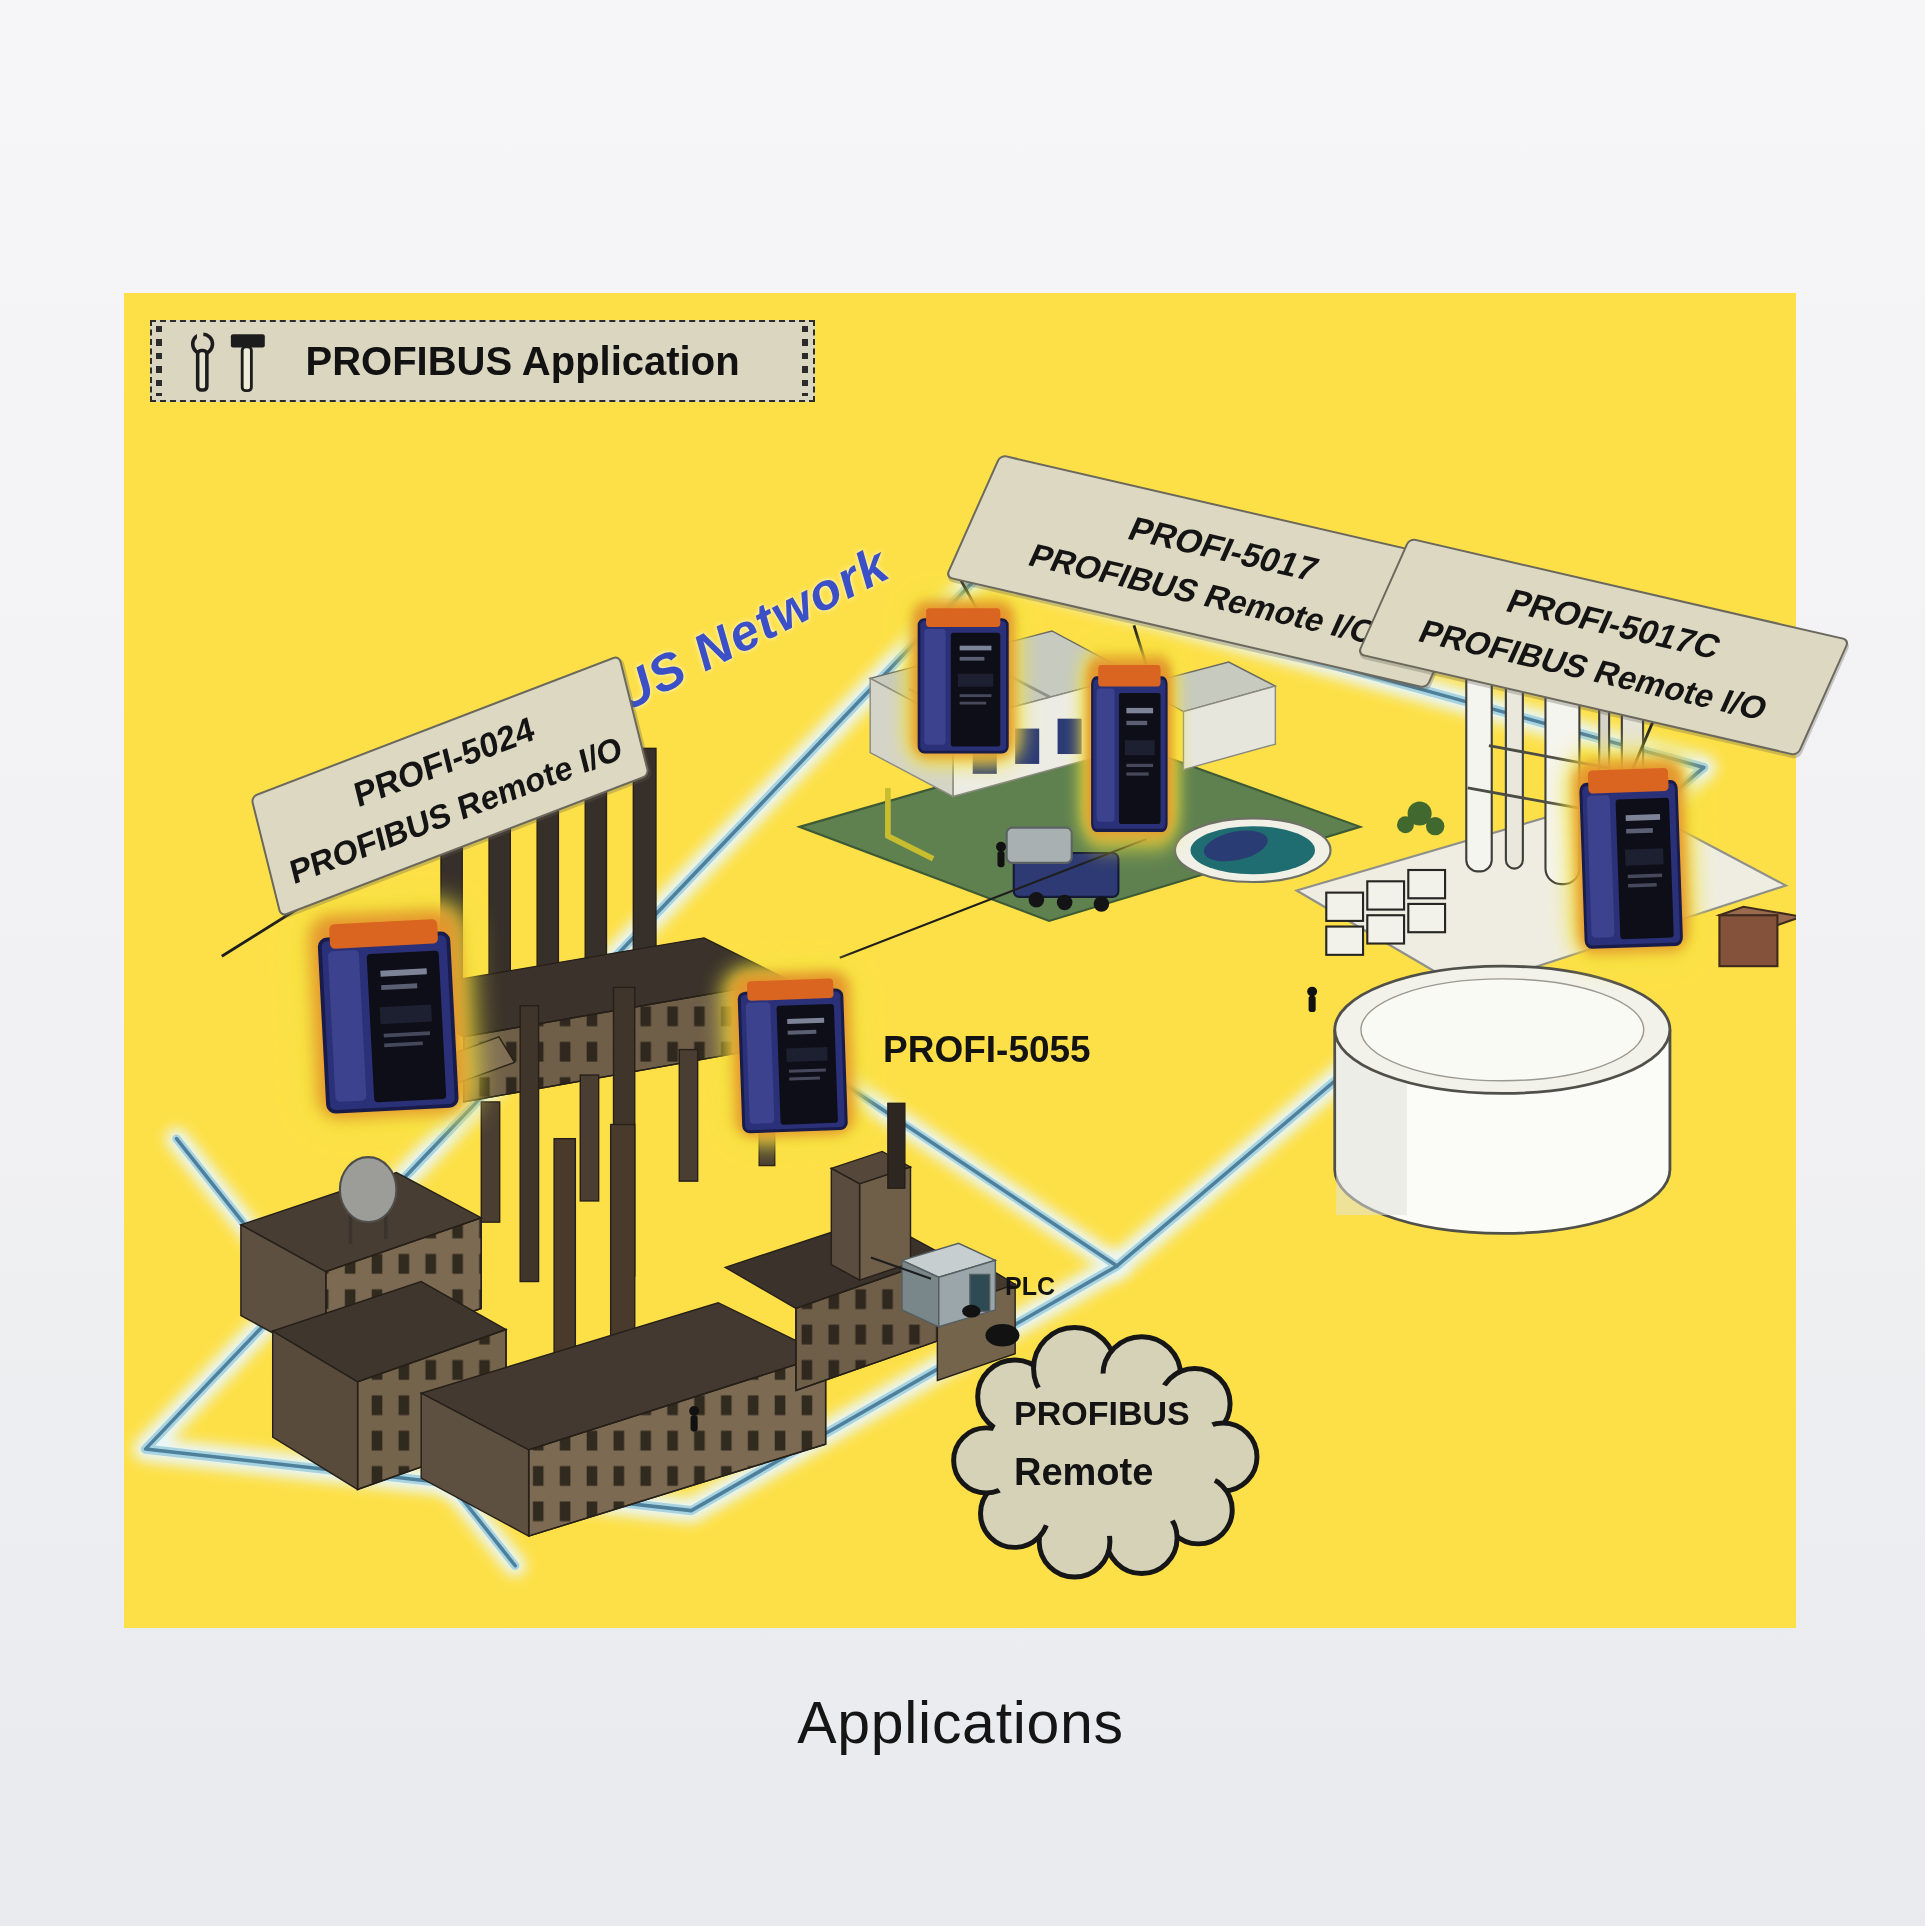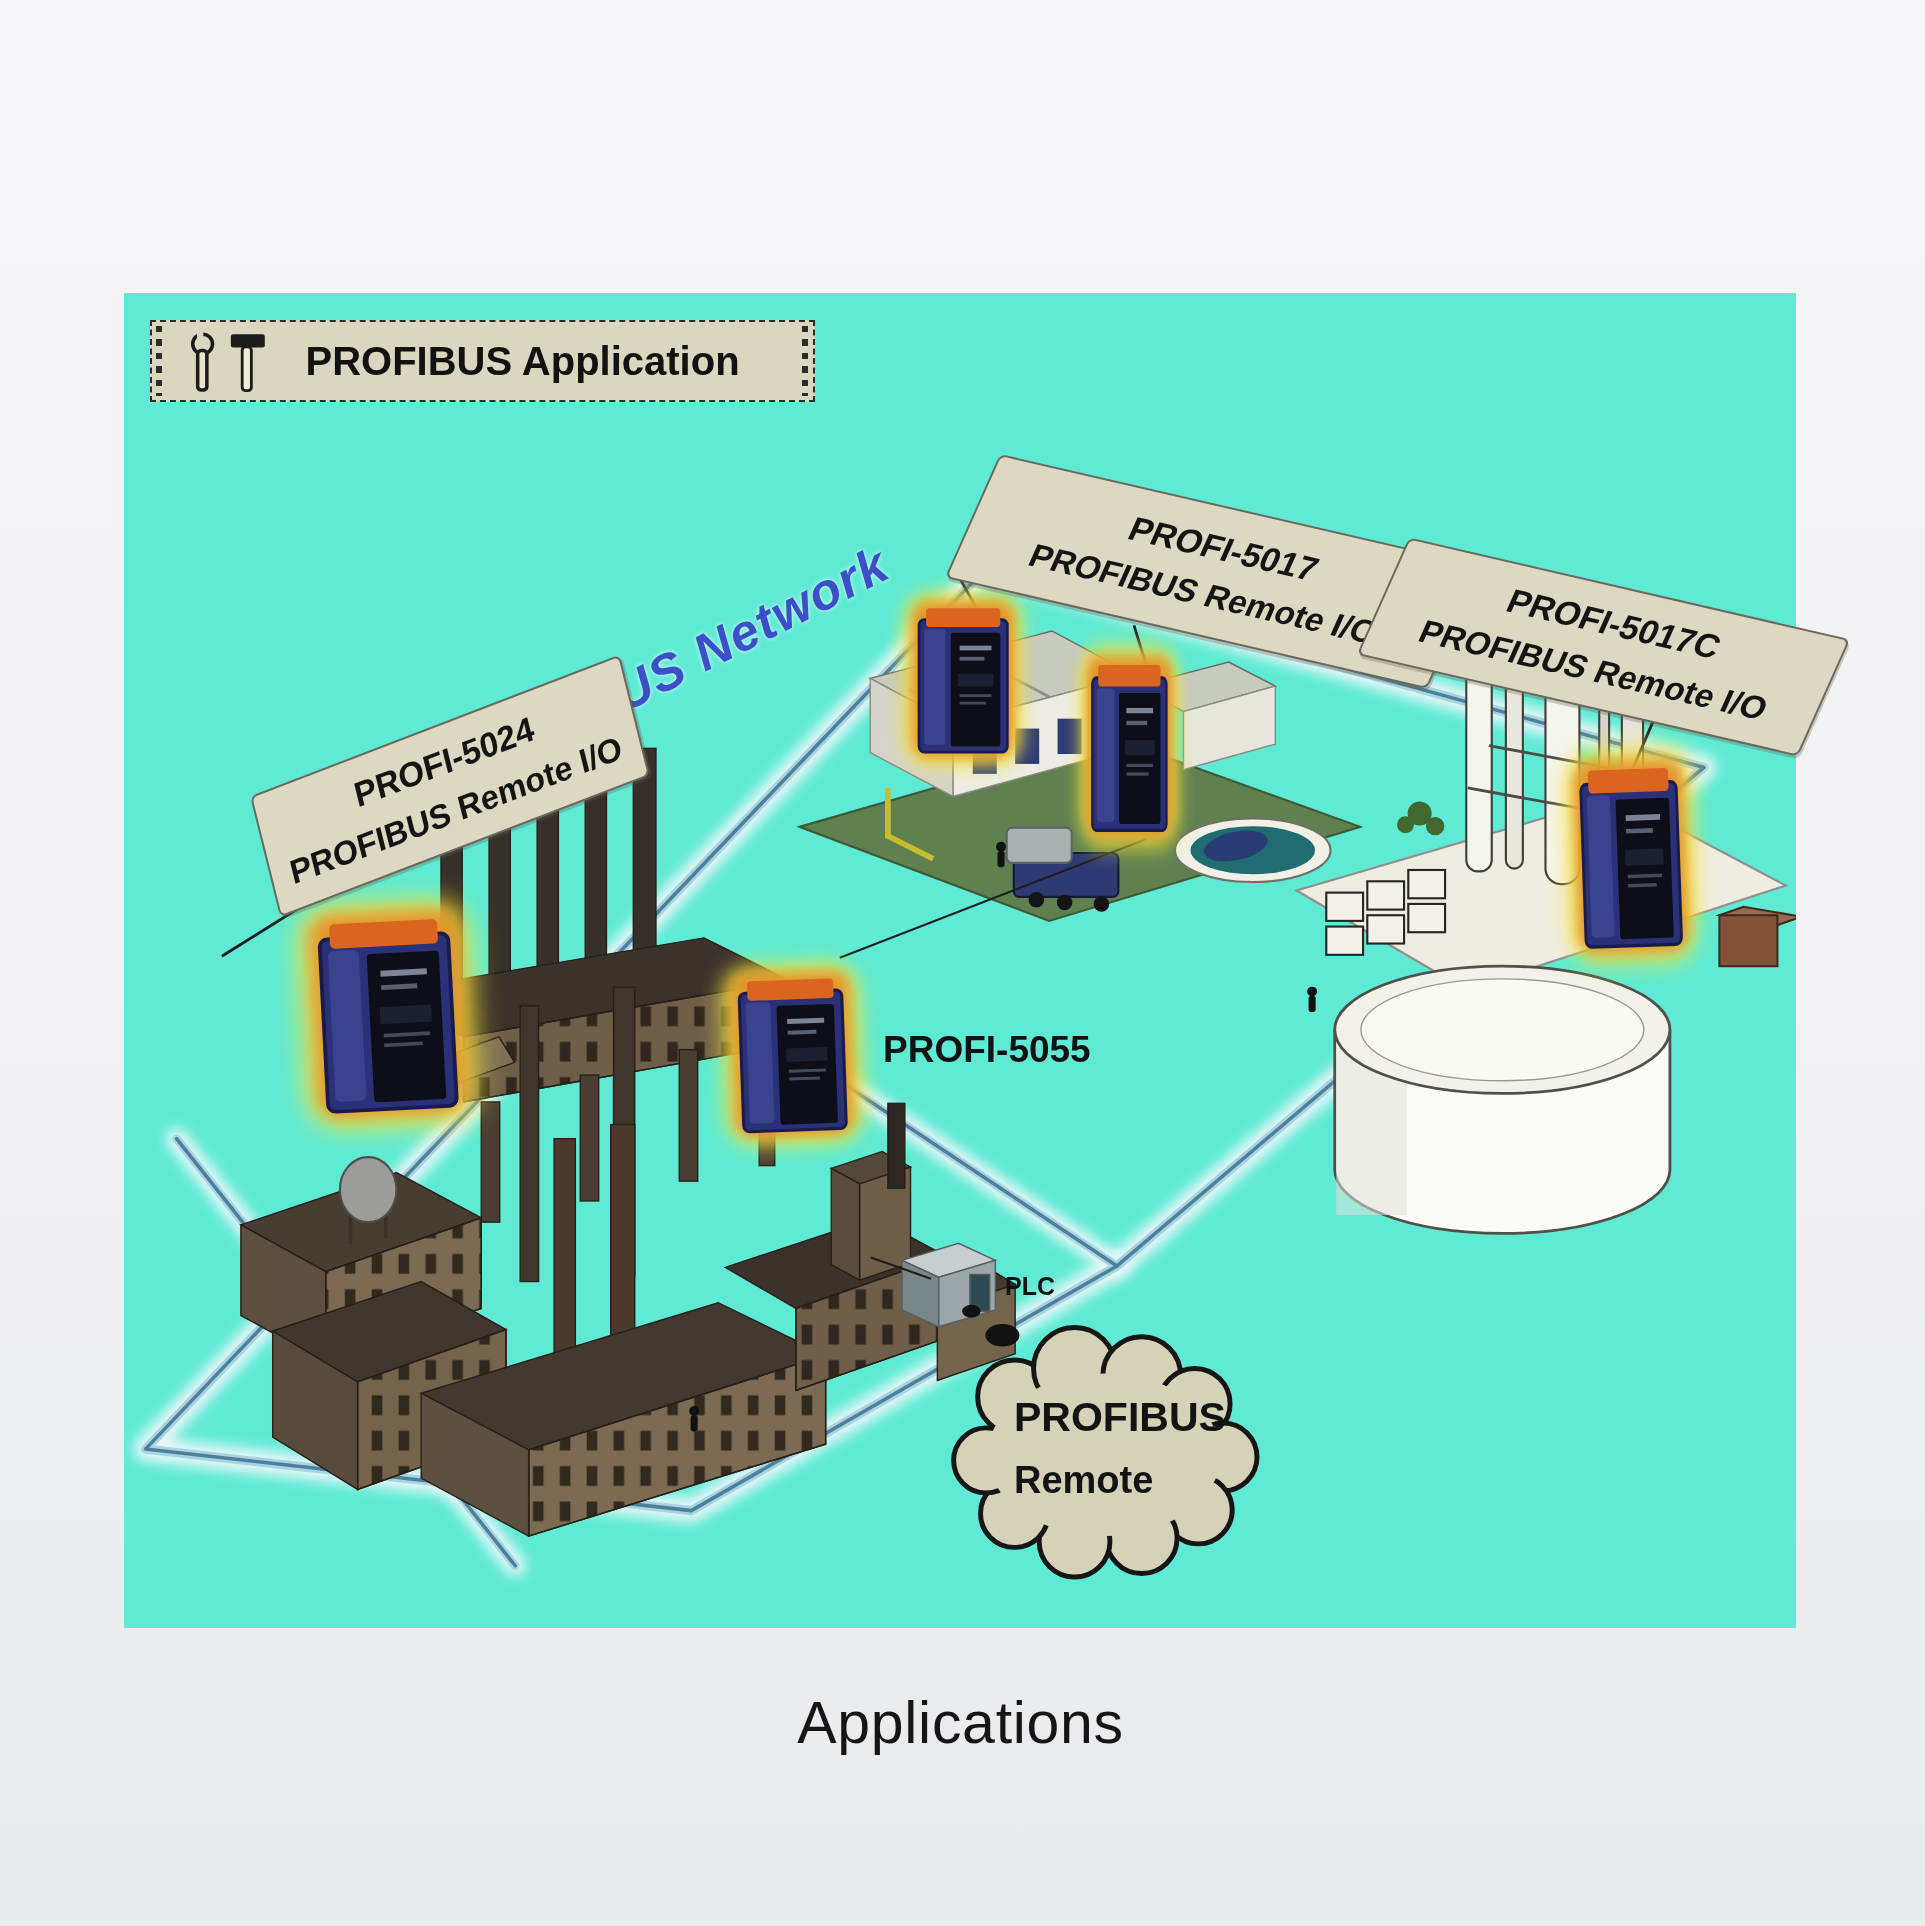--- a/index.html
+++ b/index.html
@@ -3,21 +3,21 @@
 <meta charset="utf-8">
 <style>
   html,body { margin:0; padding:0; }
   body {
     width:1925px; height:1926px; position:relative; overflow:hidden;
     background:linear-gradient(180deg,#f6f6f8 0%,#f1f1f3 55%,#e8eaed 100%);
     font-family:"Liberation Sans", sans-serif;
   }
   .panel {
     position:absolute; left:124px; top:293px; width:1672px; height:1335px;
-    background:#5eead4;
+    background:#fde047;
   }
   .scene { position:absolute; left:0; top:0; width:1672px; height:1335px; z-index:1; }
 
   .title-box {
     position:absolute; left:25.5px; top:27px; width:665px; height:82px; z-index:6;
     border:2.8px dashed #2b2b2b; background:#dad6bf; box-sizing:border-box;
     display:flex; align-items:center;
   }
   .title-box::before, .title-box::after {
     content:""; position:absolute; top:4.2px; bottom:4.2px; width:6.4px;
@@ -55,21 +55,21 @@
     font-size:37px; font-weight:bold; color:#131313;margin-left:39px;
   }
   .plc-label {
     position:absolute; left:881px; top:979px; z-index:6;
     font-size:25px; font-weight:bold; color:#131313;
   }
   .cloud-text {
     position:absolute; left:890px; top:1101px; width:241px; z-index:6;
     color:#131313; text-align:left;
   }
-  .cloud-text .c1 { font-size:41px; font-weight:bold; }
+  .cloud-text .c1 { font-size:34px; font-weight:bold; }
   .cloud-text .c2 { font-size:38px; font-weight:bold; margin-top:18.4px; }
 
   .caption {
     position:absolute; left:0; right:4px; top:1689px; z-index:2;
     text-align:center; font-size:59px; color:#151515; letter-spacing:0.7px;
   }
 </style>
 </head>
 <body>
 

